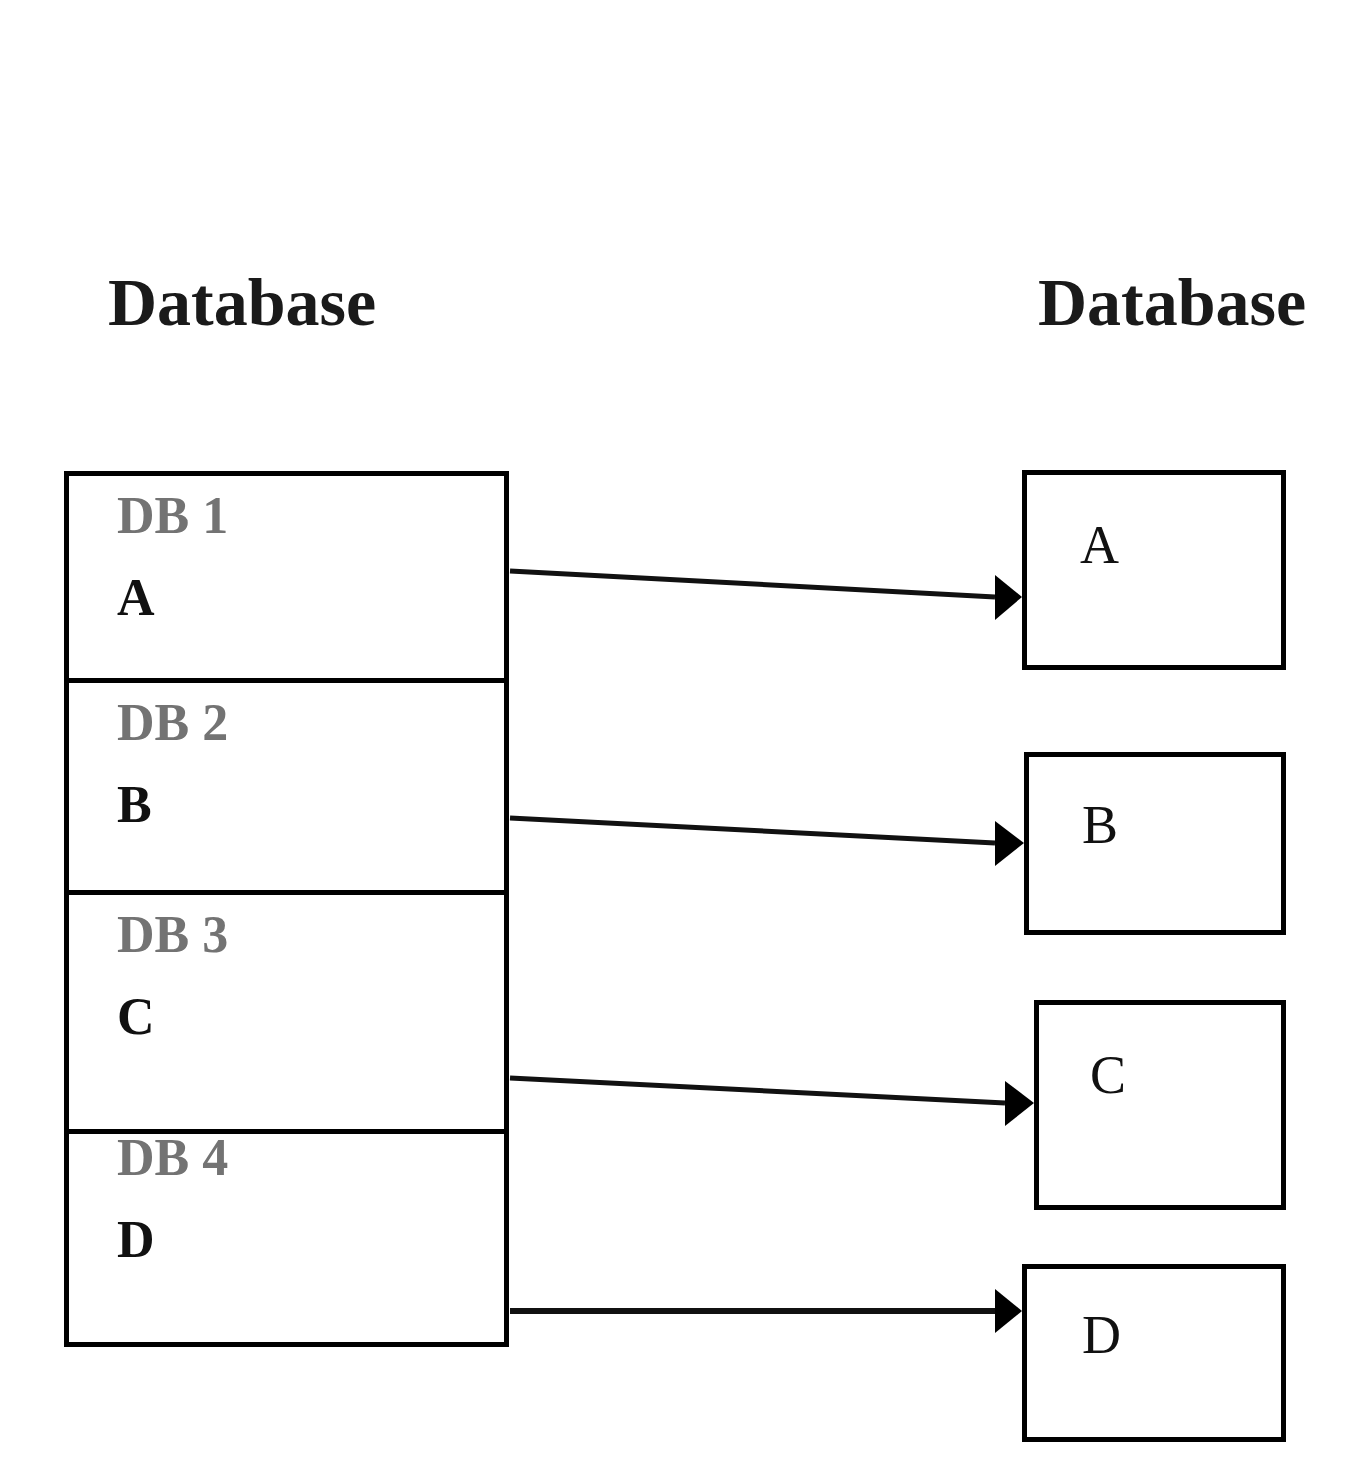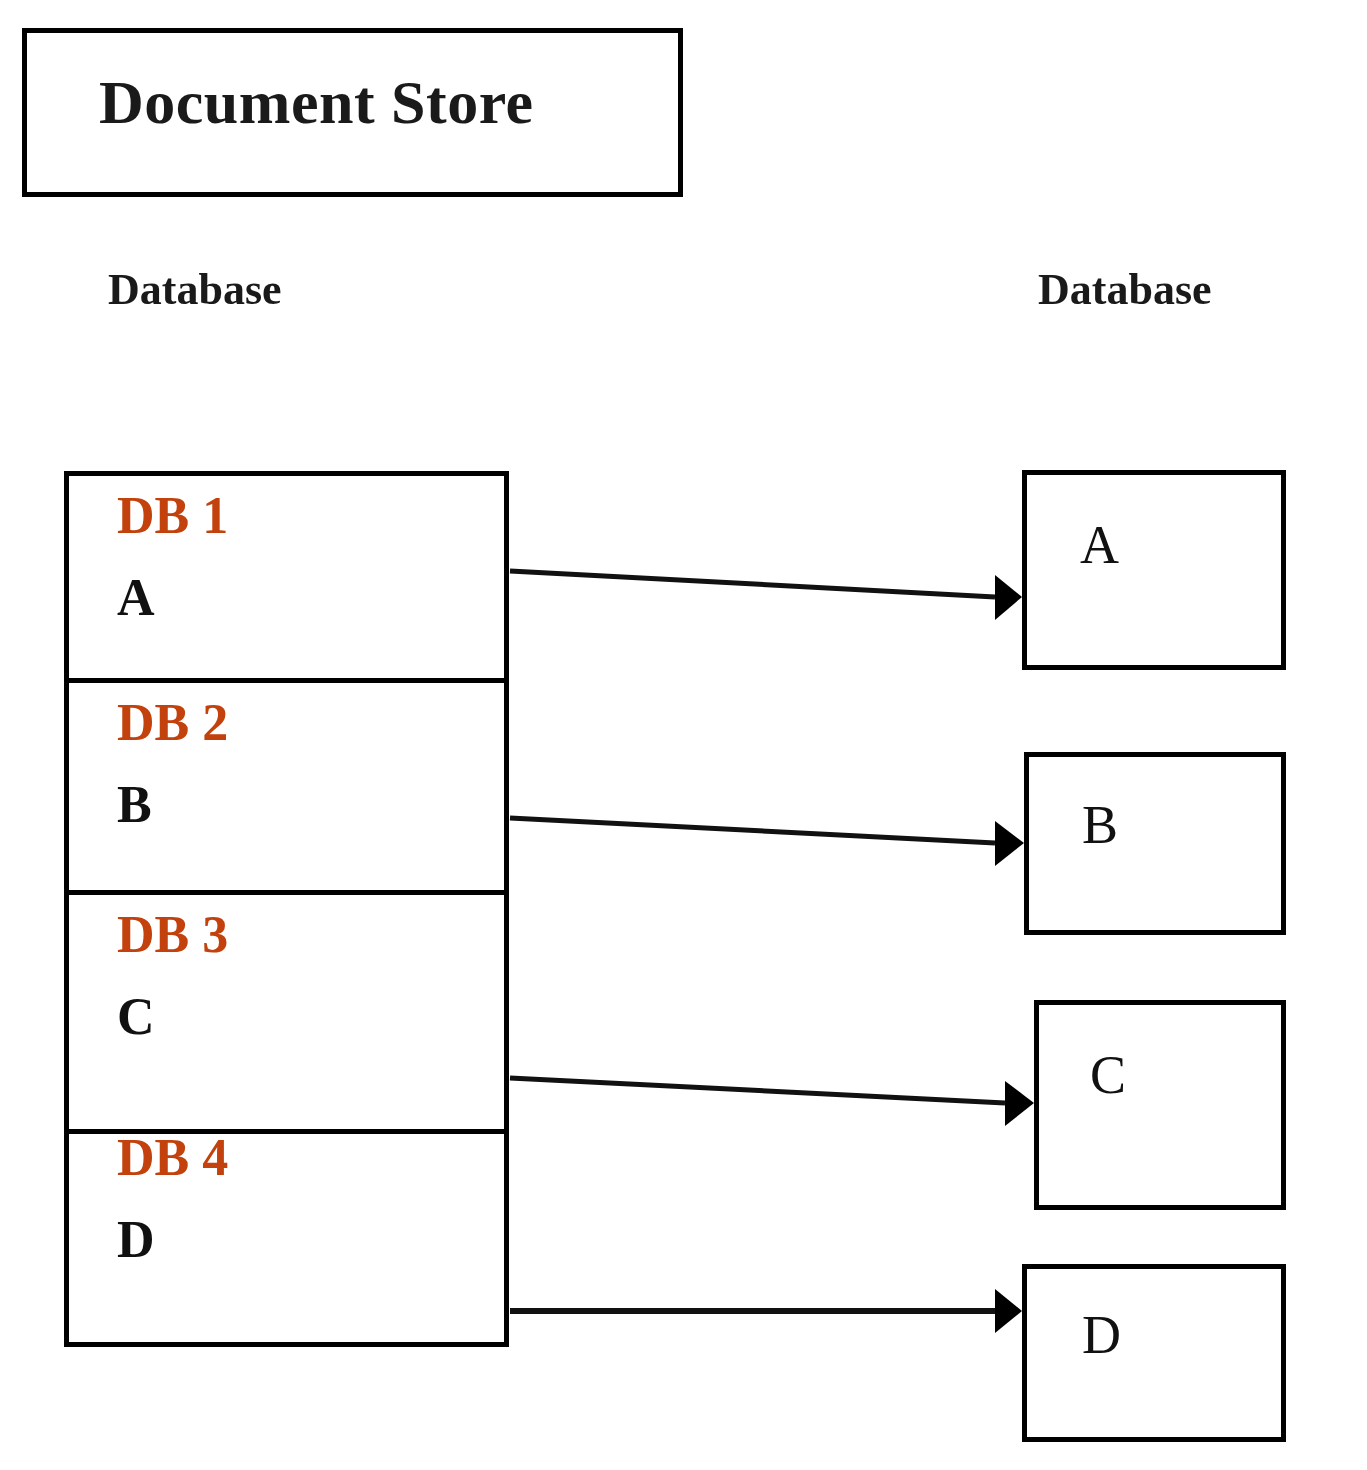--- a/index.html
+++ b/index.html
@@ -35,21 +35,21 @@
     font-weight: bold;
     color: #1a1a1a;
     letter-spacing: 0.5px;
     white-space: nowrap;
     line-height: 1;
   }
 
   
   .column-heading {
     position: absolute;
-    font-size: 44px;
+    font-size: 68px;
     font-weight: bold;
     color: #1a1a1a;
     white-space: nowrap;
     line-height: 1;
   }
   #heading-left  { left: 108px;  top: 268px; }
   #heading-right { left: 1038px; top: 268px; }
 
   
   #store-table {
@@ -74,21 +74,21 @@
   #cell-1 { top: 207px; height: 212px; }
   #cell-2 { top: 419px; height: 239px; }
   #cell-3 { top: 642px; height: 224px; }
 
   .cell-title {
     position: absolute;
     left: 48px;
     top: 14px;
     font-size: 52px;
     font-weight: bold;
-    color: #c2410c;
+    color: #737373;
     white-space: nowrap;
     line-height: 1;
   }
   .cell-value {
     position: absolute;
     left: 48px;
     top: 96px;
     font-size: 52px;
     font-weight: bold;
     color: #111111;
@@ -128,23 +128,20 @@
     width: 1367px;
     height: 1470px;
     pointer-events: none;
   }
 </style>
 </head>
 <body>
 
 <div id="canvas">
 
-  <div id="title-box">
-    <span id="title-text">Document Store</span>
-  </div>
 
   <div class="column-heading" id="heading-left">Database</div>
   <div class="column-heading" id="heading-right">Database</div>
 
   <div id="store-table">
     <div class="store-cell" id="cell-0">
       <span class="cell-title">DB 1</span>
       <span class="cell-value">A</span>
     </div>
     <div class="store-cell" id="cell-1">

